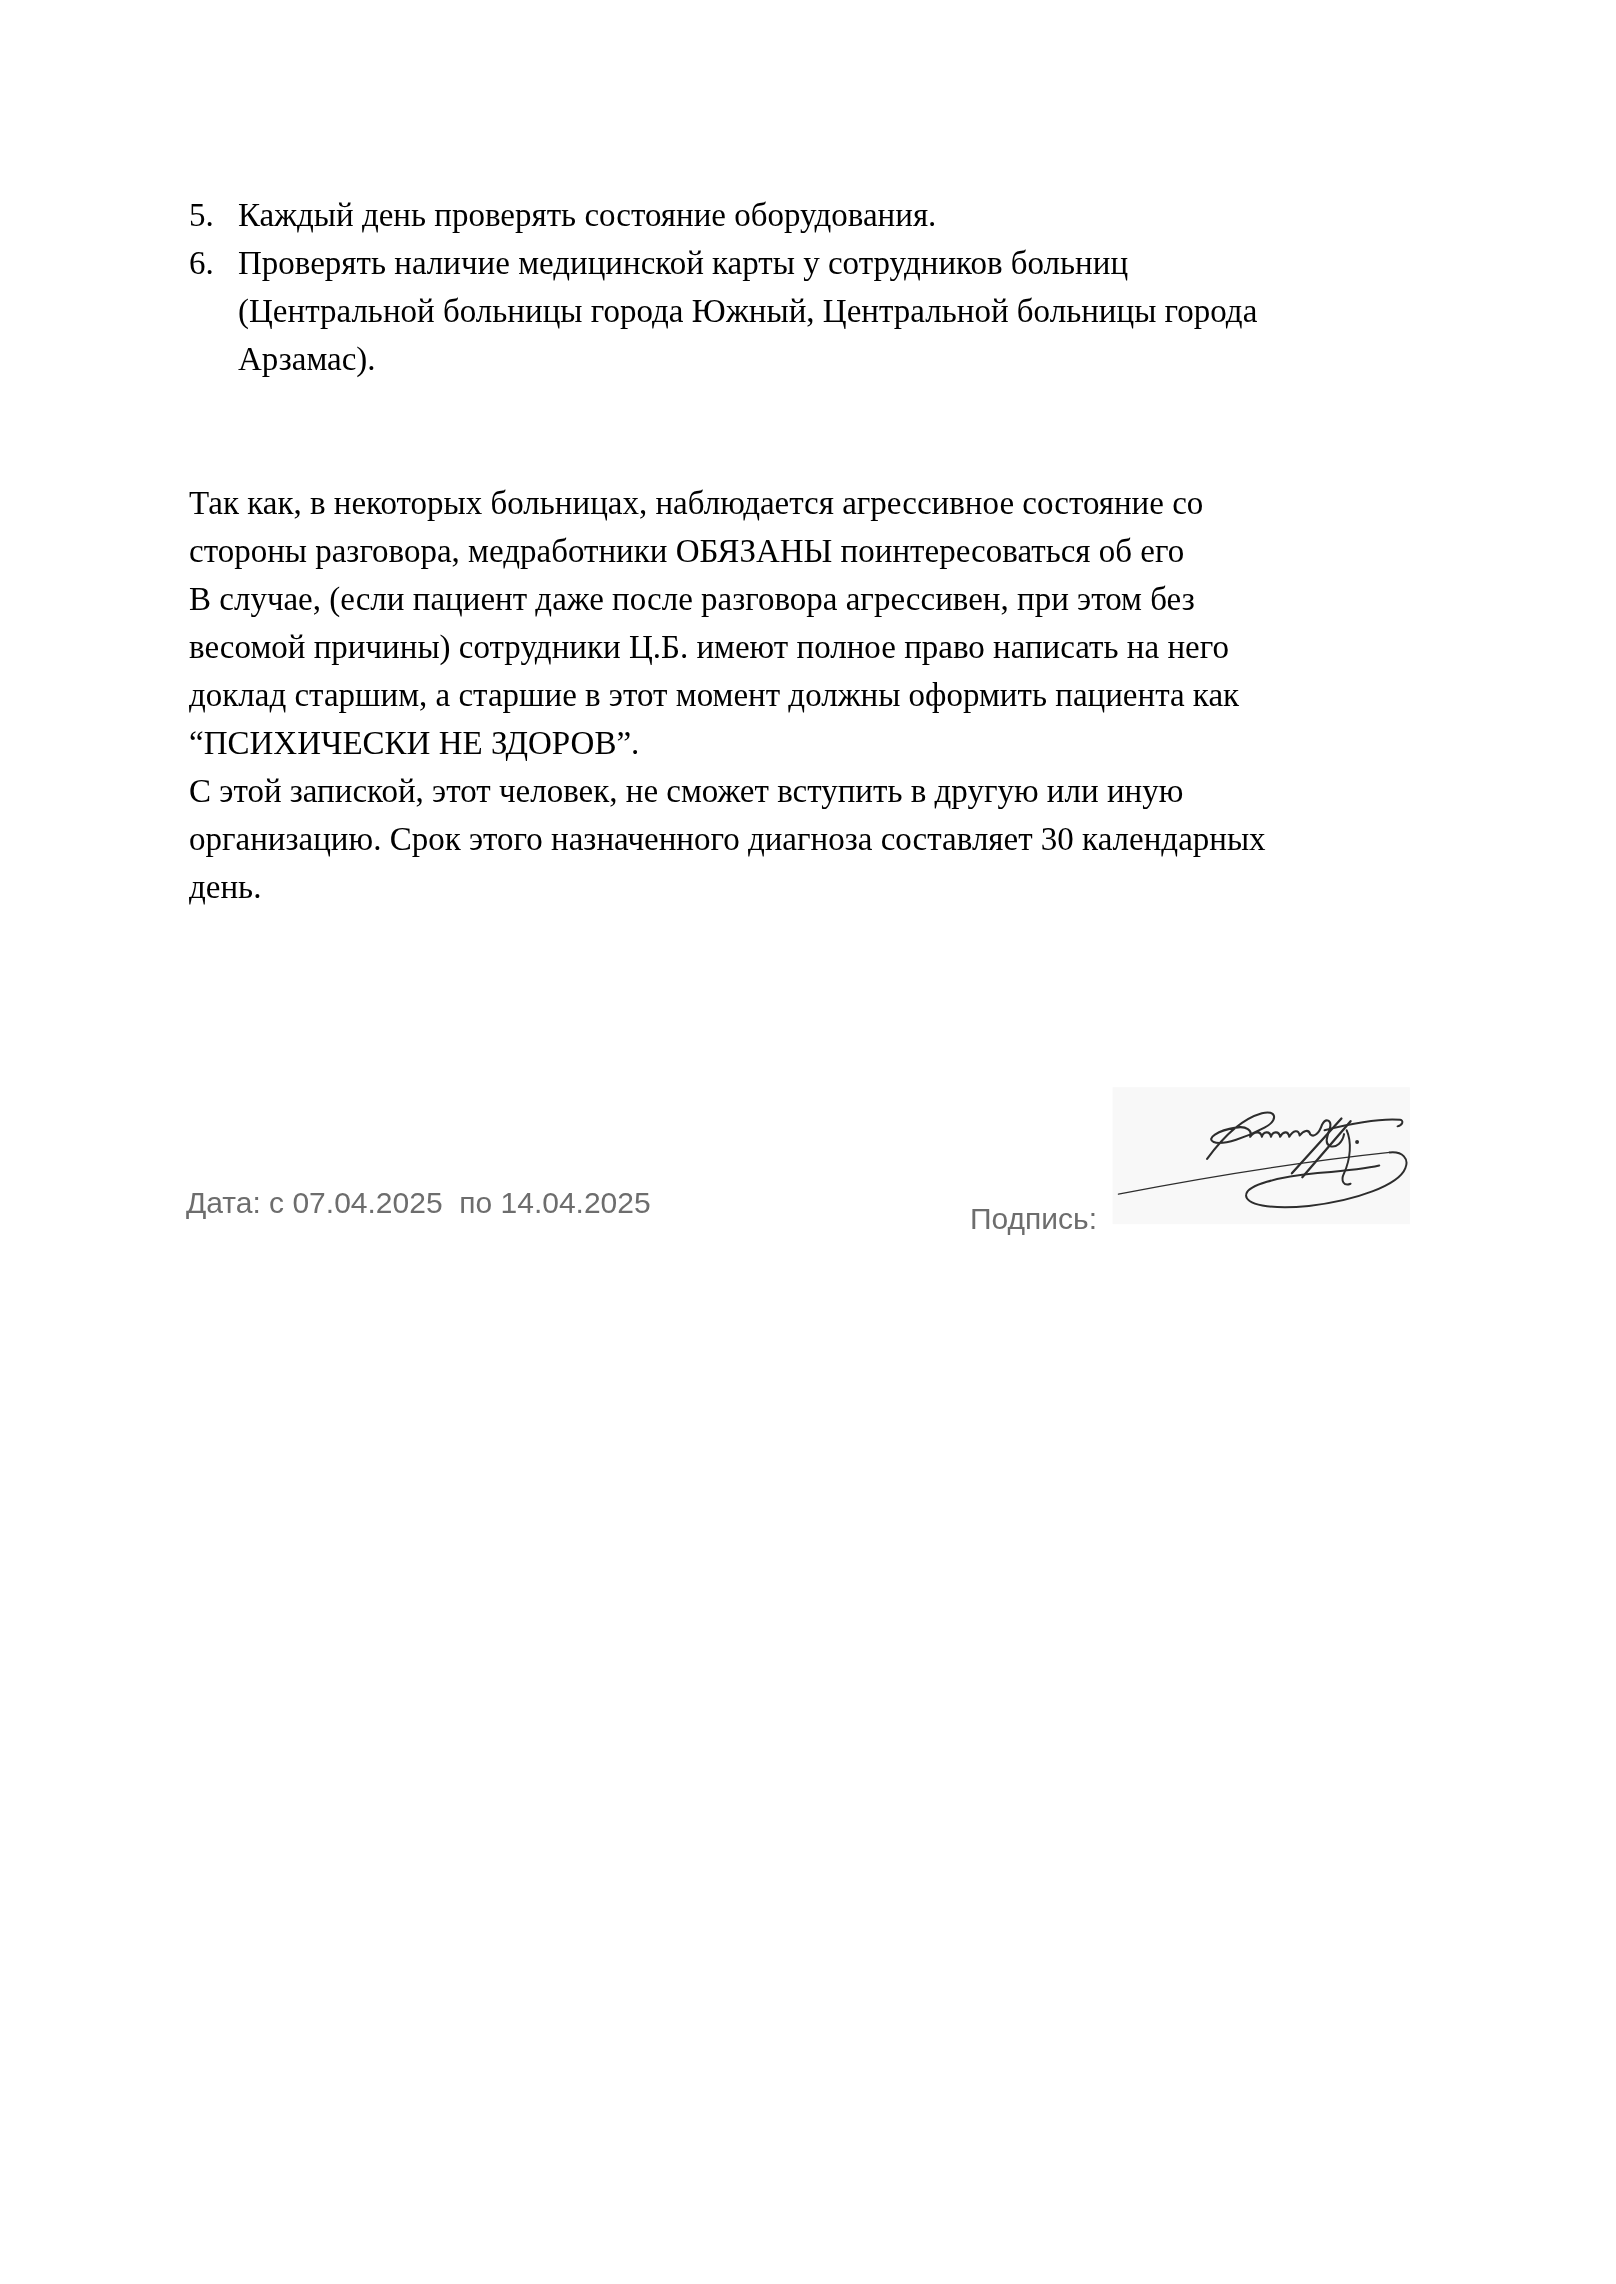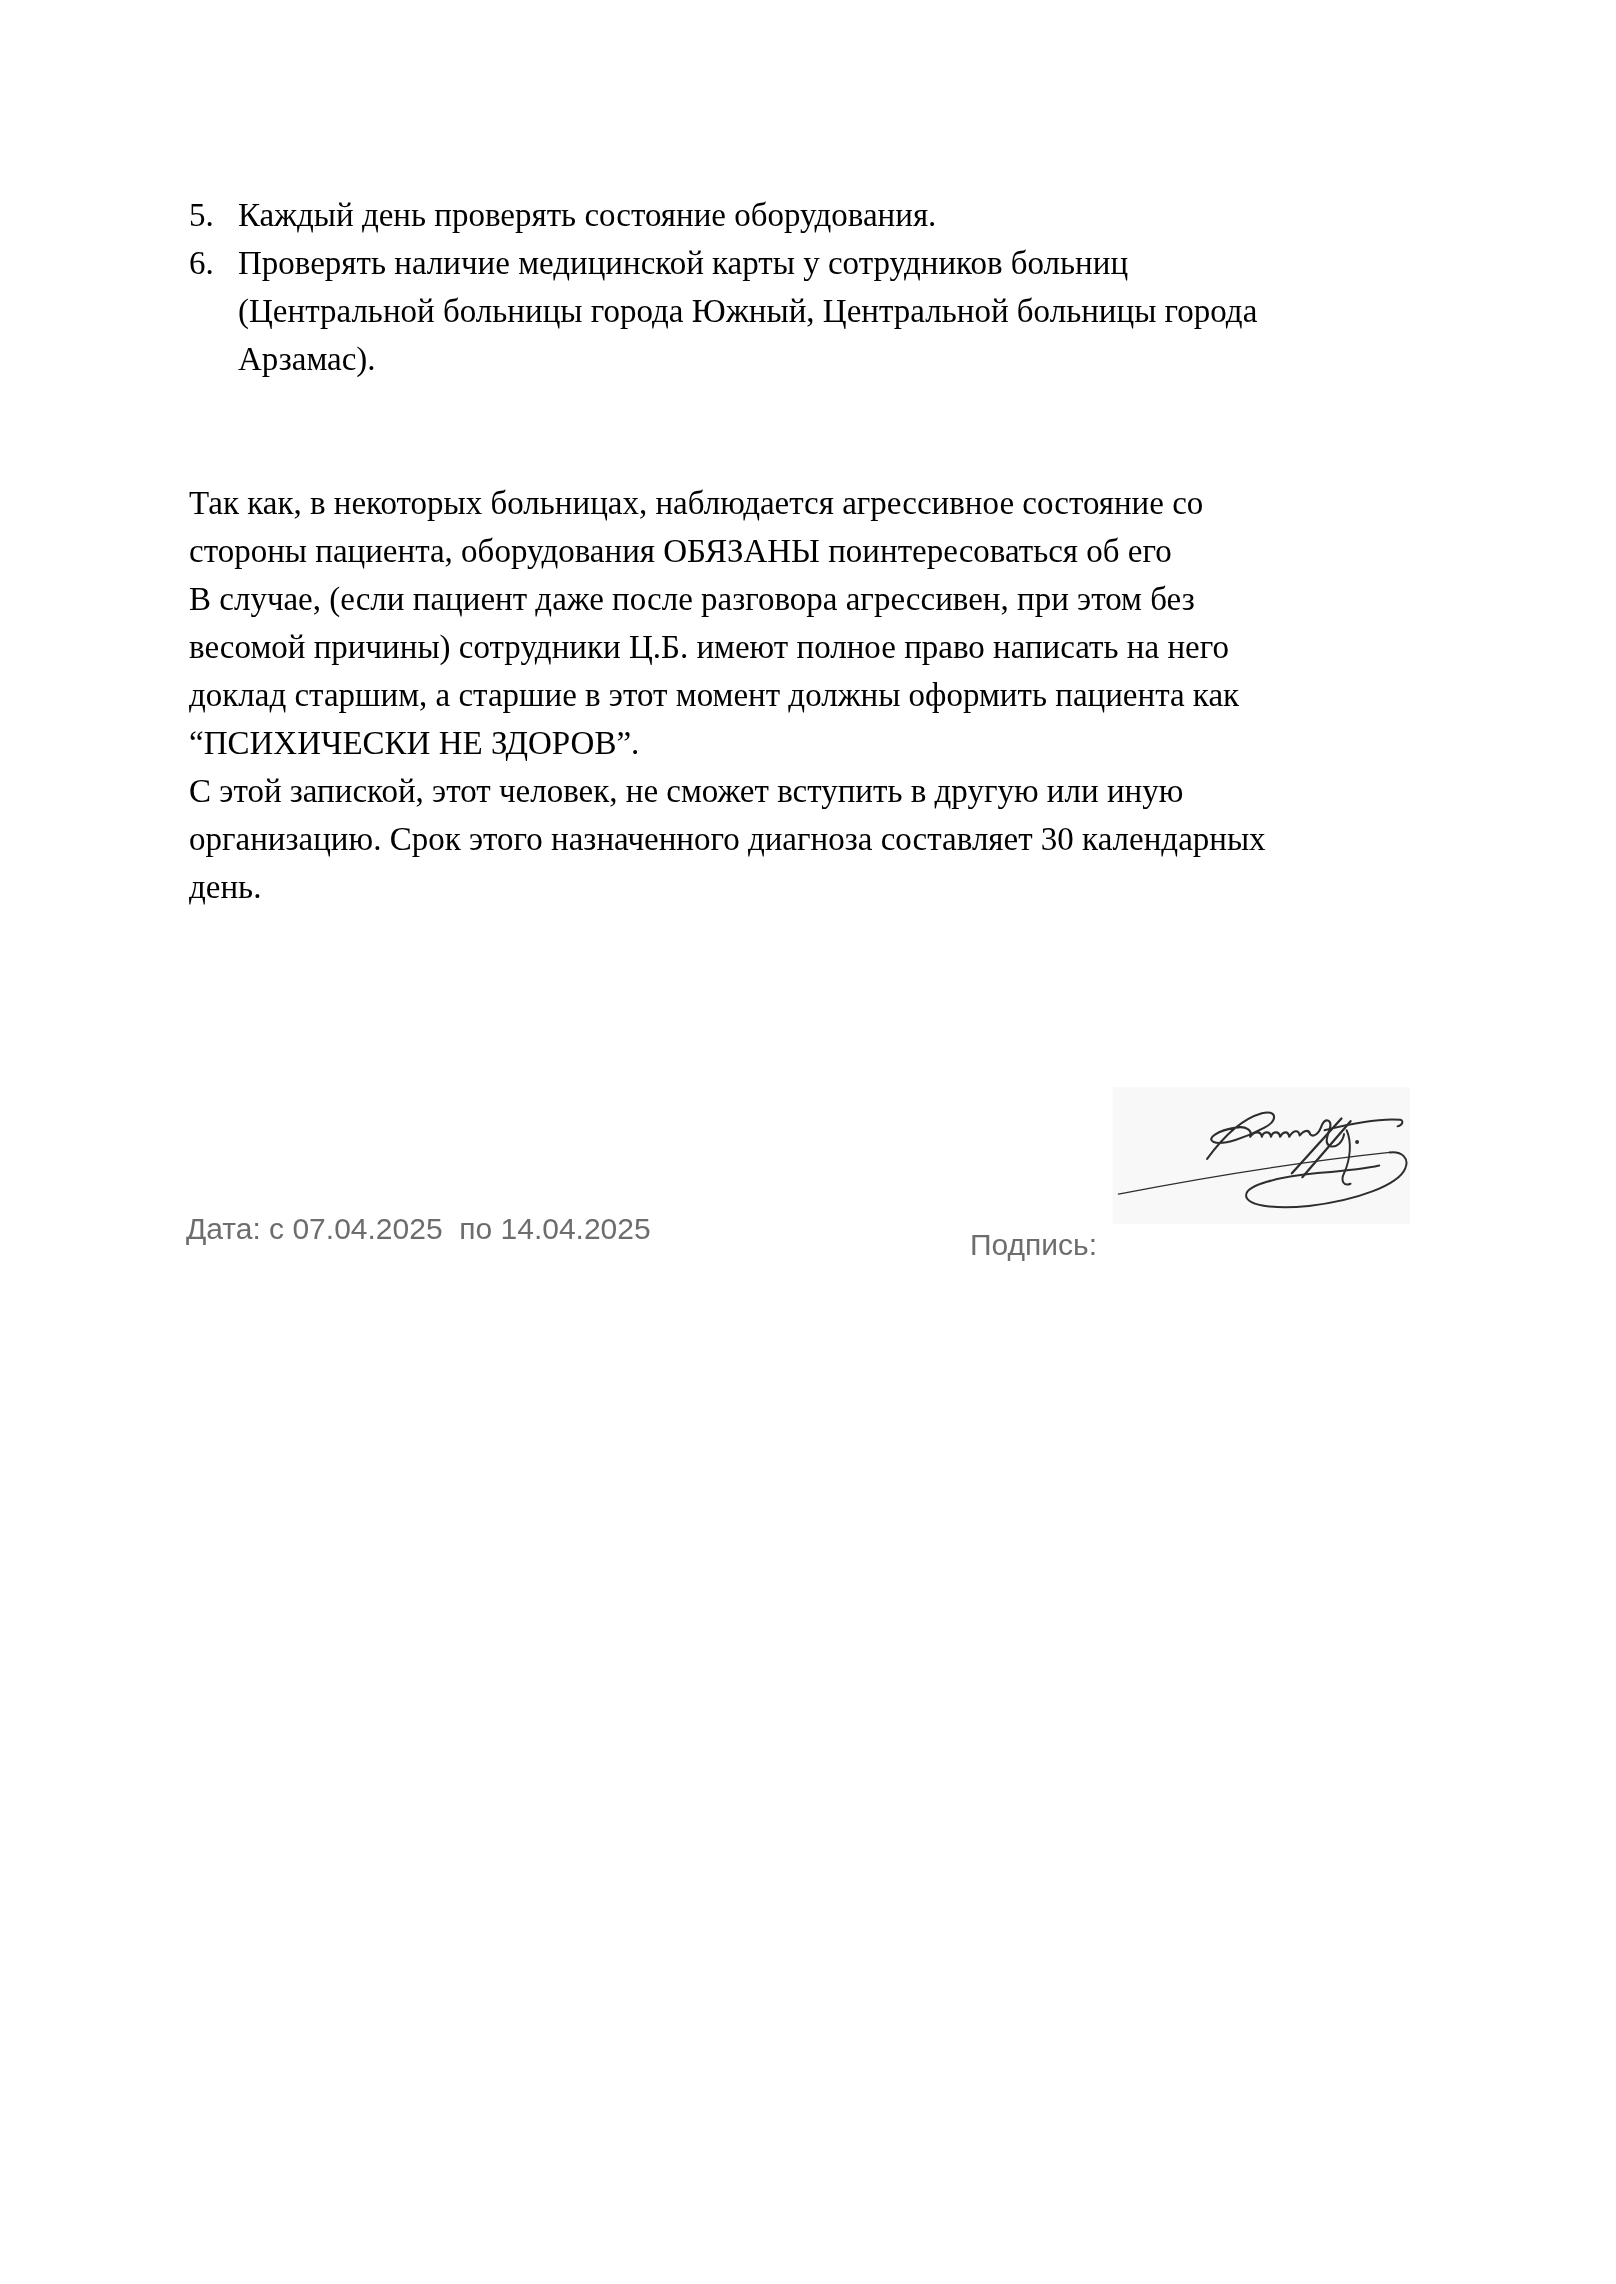--- a/index.html
+++ b/index.html
@@ -23,21 +23,21 @@
     left: 189px;
     top: 191px;
     width: 1251px;
   }
   .line { white-space: pre; }
   .list-item { display: flex; align-items: flex-start; }
   .list-item .num { flex: 0 0 49px; }
   .blank-line { height: 48px; }
   .footer-label {
     position: absolute;
-    top: 1212px;
+    top: 1186px;
     font-family: "Liberation Sans", "DejaVu Sans", sans-serif;
     font-size: 30px;
     line-height: 33px;
     color: var(--footer-text, #6d6d6d);
     white-space: pre;
   }
   .date-label { left: 186px; }
   .signature-label { left: 970px; margin-top: 16px; }
   .signature {
     position: absolute;
@@ -80,21 +80,21 @@
       </div>
 
     <div class="blank-line"></div>
 
 
     <div class="blank-line"></div>
 
     <div>
         <div class="paragraph">
           <div class="line">Так как, в некоторых больницах, наблюдается агрессивное состояние со</div>
-          <div class="line">стороны пациента, оборудования ОБЯЗАНЫ поинтересоваться об его</div>
+          <div class="line">стороны разговора, медработники ОБЯЗАНЫ поинтересоваться об его</div>
         </div>
         <div class="paragraph">
           <div class="line">В случае, (если пациент даже после разговора агрессивен, при этом без</div>
           <div class="line">весомой причины) сотрудники Ц.Б. имеют полное право написать на него</div>
           <div class="line">доклад старшим, а старшие в этот момент должны оформить пациента как</div>
           <div class="line">“ПСИХИЧЕСКИ НЕ ЗДОРОВ”.</div>
         </div>
         <div class="paragraph">
           <div class="line">С этой запиской, этот человек, не сможет вступить в другую или иную</div>
           <div class="line">организацию. Срок этого назначенного диагноза составляет 30 календарных</div>

